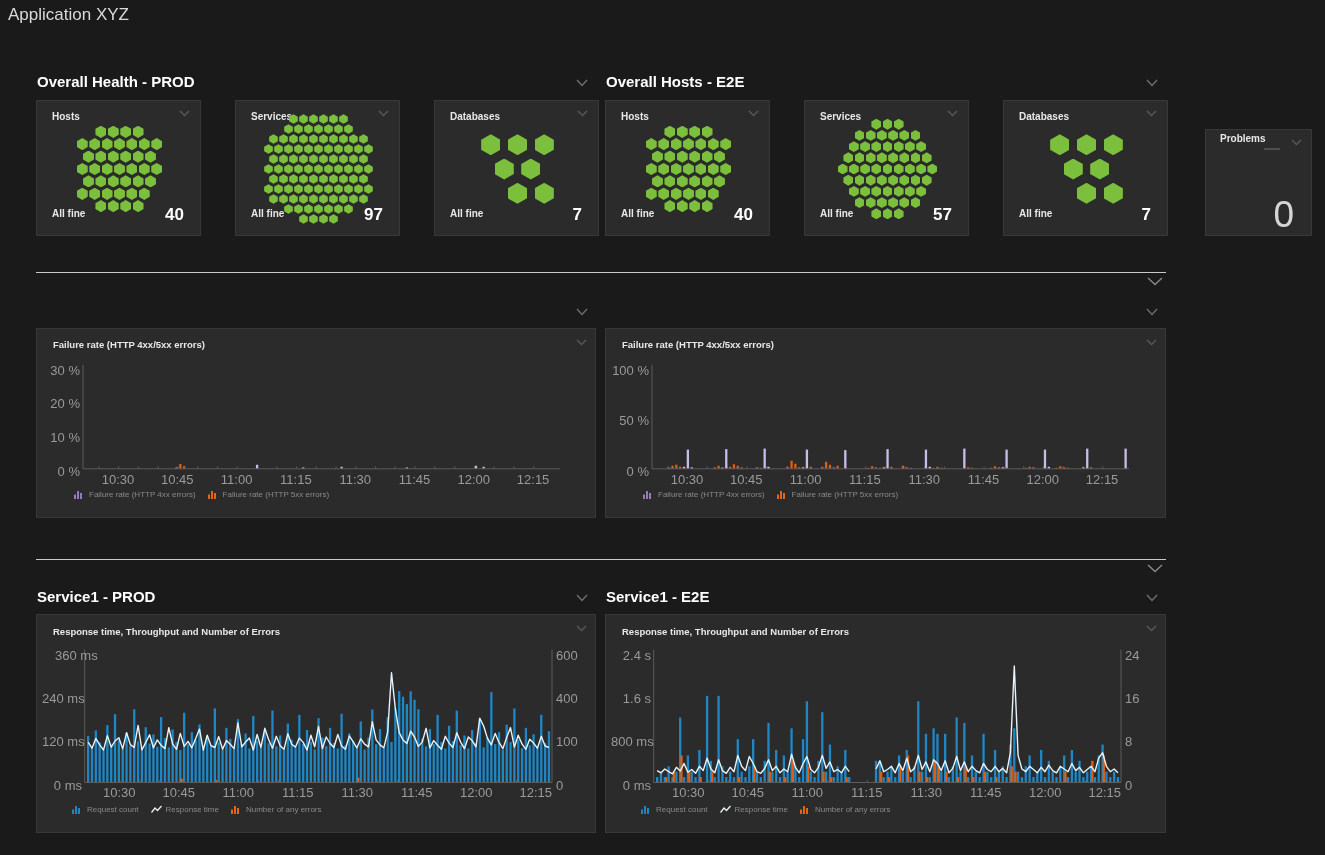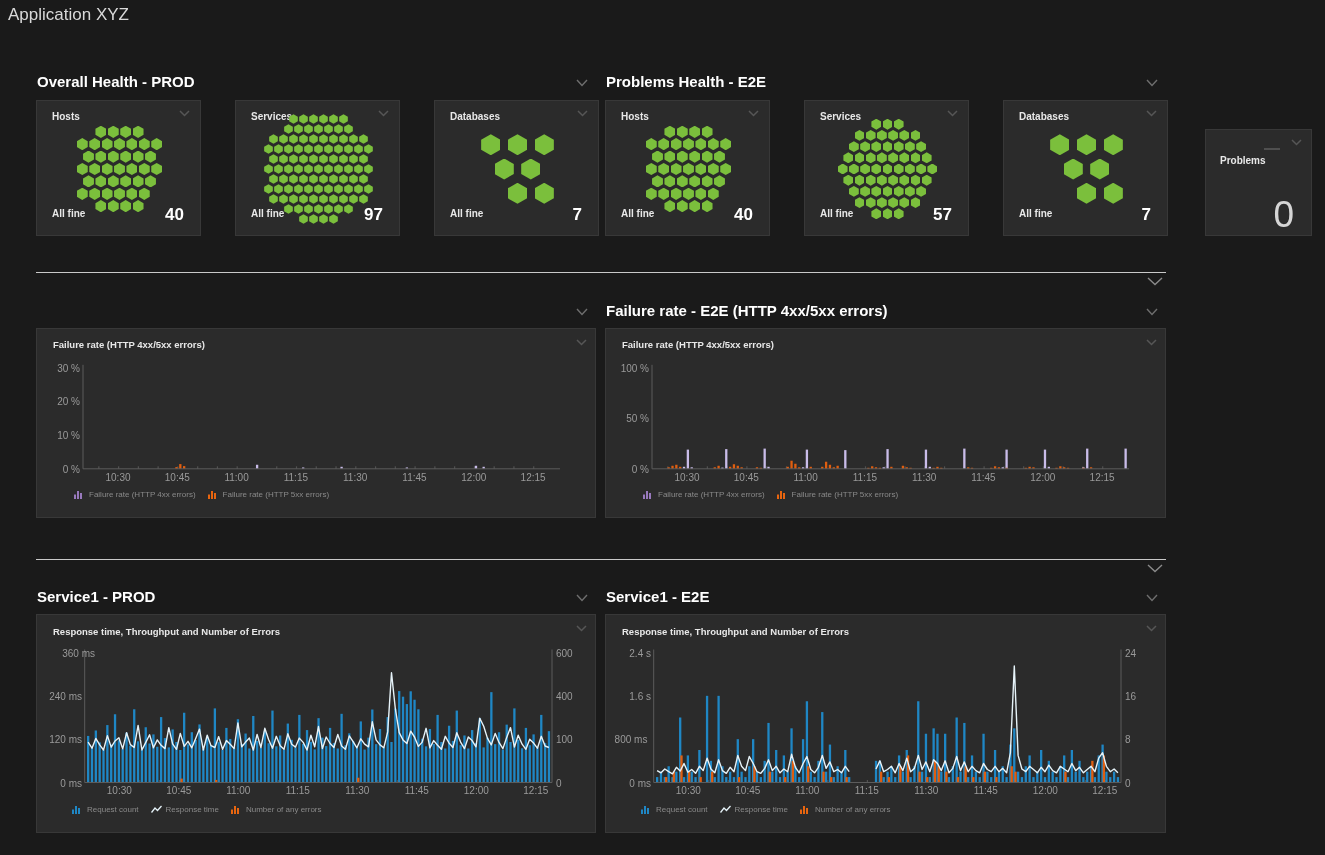--- a/index.html
+++ b/index.html
@@ -9,44 +9,43 @@
   .sec-head { position:absolute; font-size:15px; font-weight:bold; color:#ffffff; white-space:nowrap; }
   .sep { position:absolute; height:1px; background:#c9c9c9; }
   .chev { position:absolute; }
   .tile { position:absolute; background:#2b2b2b; border:1px solid #383838; }
   .tile-label { position:absolute; font-size:10px; font-weight:bold; color:#e8e8e8; white-space:nowrap; }
   .hex { position:absolute; }
   .status-label { position:absolute; font-size:10px; font-weight:bold; color:#e8e8e8; }
   .count-label { position:absolute; font-size:17px; font-weight:600; color:#ffffff; text-align:right; }
   .big-zero { position:absolute; font-size:37px; font-weight:200; color:#d5d5d5; line-height:1; }
   .mini-dash { position:absolute; background:#4f4f4f; }
-  .ax-label { position:absolute; font-size:10px; color:#9a9a9a; white-space:nowrap; }
+  .ax-label { position:absolute; font-size:13px; color:#9a9a9a; white-space:nowrap; }
   .chart-title { position:absolute; font-size:9.5px; font-weight:bold; color:#e8e8e8; white-space:nowrap; }
   .legend-row { position:absolute; display:flex; gap:12px; align-items:flex-end; }
   .legend-item { display:flex; align-items:flex-end; gap:4px; }
   .legend-text { font-size:8px; color:#8a8a8a; white-space:nowrap; line-height:8.5px; }
   svg.plot { position:absolute; left:0; top:0; }
 </style>
 </head>
 <body>
 
 <div id="app">
   <div class="app-title">Application XYZ</div>
 <div class="sec-head" style="left: 37px; top: 73px;">Overall Health - PROD</div>
     <svg width="12" height="8" class="chev" style="left: 576px; top: 79px;">
       <path d="M1 1 L6 6.5 L11 1" fill="none" stroke="#6e6e6e" stroke-width="1.4"></path>
     </svg>
-    <div class="sec-head" style="left: 606px; top: 73px;">Problems Health - E2E</div>
+    <div class="sec-head" style="left: 606px; top: 73px;">Overall Hosts - E2E</div>
     <svg width="12" height="8" class="chev" style="left: 1146px; top: 79px;">
       <path d="M1 1 L6 6.5 L11 1" fill="none" stroke="#6e6e6e" stroke-width="1.4"></path>
     </svg>
     <svg width="12" height="8" class="chev" style="left: 576px; top: 308px;">
       <path d="M1 1 L6 6.5 L11 1" fill="none" stroke="#6e6e6e" stroke-width="1.4"></path>
     </svg>
-    <div class="sec-head" style="left: 606px; top: 302px;">Failure rate - E2E (HTTP 4xx/5xx errors)</div>
     <svg width="12" height="8" class="chev" style="left: 1146px; top: 308px;">
       <path d="M1 1 L6 6.5 L11 1" fill="none" stroke="#6e6e6e" stroke-width="1.4"></path>
     </svg>
     <div class="sec-head" style="left: 37px; top: 588px;">Service1 - PROD</div>
     <svg width="12" height="8" class="chev" style="left: 576px; top: 594px;">
       <path d="M1 1 L6 6.5 L11 1" fill="none" stroke="#6e6e6e" stroke-width="1.4"></path>
     </svg>
     <div class="sec-head" style="left: 606px; top: 588px;">Service1 - E2E</div>
     <svg width="12" height="8" class="chev" style="left: 1146px; top: 594px;">
       <path d="M1 1 L6 6.5 L11 1" fill="none" stroke="#6e6e6e" stroke-width="1.4"></path>
@@ -349,21 +348,21 @@
       <div class="hex" style="left: 72.85px; top: 33.2px; width: 19.3px; height: 21px; background: rgb(123, 191, 60); clip-path: polygon(50% 0%, 100% 26%, 100% 74%, 50% 100%, 0% 74%, 0% 26%);"></div>
       <div class="hex" style="left: 99.55px; top: 33.2px; width: 19.3px; height: 21px; background: rgb(123, 191, 60); clip-path: polygon(50% 0%, 100% 26%, 100% 74%, 50% 100%, 0% 74%, 0% 26%);"></div>
       <div class="hex" style="left: 59.5px; top: 57.5px; width: 19.3px; height: 21px; background: rgb(123, 191, 60); clip-path: polygon(50% 0%, 100% 26%, 100% 74%, 50% 100%, 0% 74%, 0% 26%);"></div>
       <div class="hex" style="left: 86.2px; top: 57.5px; width: 19.3px; height: 21px; background: rgb(123, 191, 60); clip-path: polygon(50% 0%, 100% 26%, 100% 74%, 50% 100%, 0% 74%, 0% 26%);"></div>
       <div class="hex" style="left: 72.85px; top: 81.8px; width: 19.3px; height: 21px; background: rgb(123, 191, 60); clip-path: polygon(50% 0%, 100% 26%, 100% 74%, 50% 100%, 0% 74%, 0% 26%);"></div>
       <div class="hex" style="left: 99.55px; top: 81.8px; width: 19.3px; height: 21px; background: rgb(123, 191, 60); clip-path: polygon(50% 0%, 100% 26%, 100% 74%, 50% 100%, 0% 74%, 0% 26%);"></div>
       <div class="status-label" style="left: 15px; top: 107px;">All fine</div>
       <div class="count-label" style="right: 16px; top: 104px;">7</div>
     </div>
     <div class="tile" style="left: 1205px; top: 129px; width: 107px; height: 107px;">
-      <div class="tile-label" style="left: 14px; top: 25px;">Problems</div>
+      <div class="tile-label" style="left: 14px; top: 3px;">Problems</div>
       <div class="mini-dash" style="left: 58px; top: 18px; width: 16px; height: 1.5px;"></div>
       <svg width="11" height="7" class="chev" style="left: 85px; top: 9px;">
         <path d="M1 1 L5.5 5.5 L10 1" fill="none" stroke="#565656" stroke-width="1.5"></path>
       </svg>
       <div class="big-zero" style="right: 17px; top: 66px;">0</div>
     </div>
     <div class="tile" style="left: 36px; top: 328px; width: 560px; height: 190px;">
       <div class="chart-title" style="left: 16px; top: 10px;">Failure rate (HTTP 4xx/5xx errors)</div>
       <svg width="11" height="7" class="chev" style="left: 539px; top: 10px;">
         <path d="M1 1 L5.5 5.5 L10 1" fill="none" stroke="#565656" stroke-width="1.5"></path>

